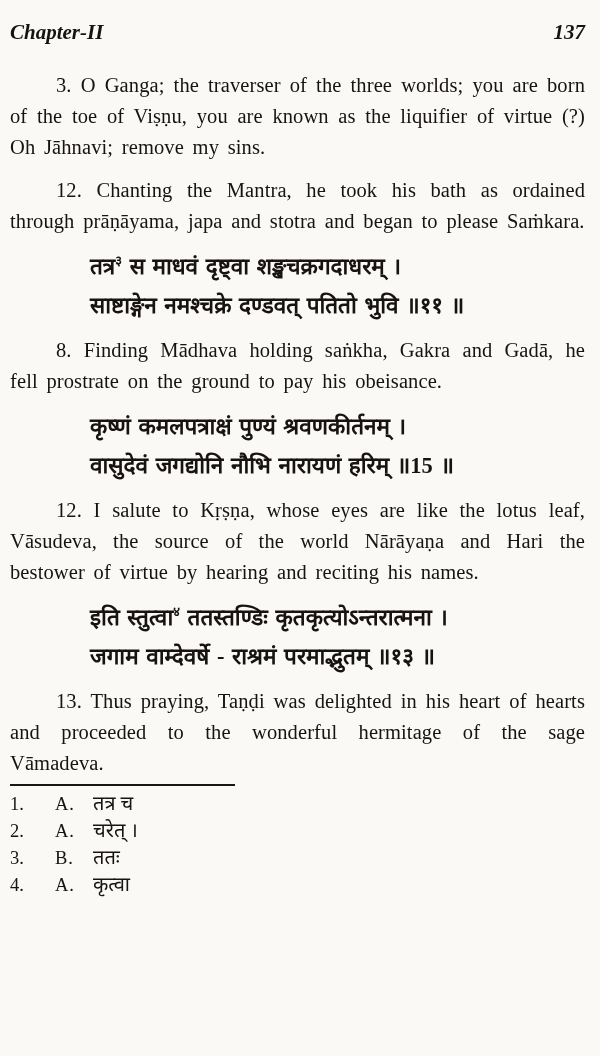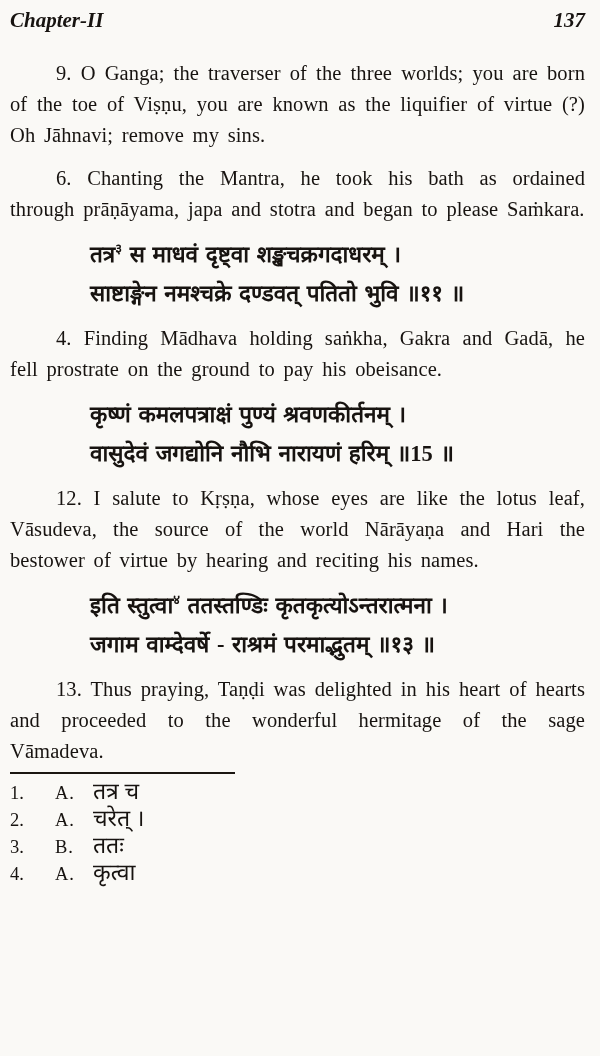--- a/index.html
+++ b/index.html
@@ -6,21 +6,21 @@
   body {
     width: 600px; height: 1056px;
     background: #faf9f6;
     font-family: "Liberation Serif", "DejaVu Serif", serif;
     color: #171310;
     overflow: hidden;
   }
   .page {
     box-sizing: border-box;
     width: 600px; height: 1056px;
-    padding: 6px 15px 0 10px;
+    padding: 18px 15px 0 10px;
     position: relative;
   }
   .page-header {
     display: flex;
     justify-content: space-between;
     align-items: baseline;
     font-style: italic;
     font-size: 21px;
     font-weight: 600;
     padding-top: 2px;
@@ -64,45 +64,45 @@
   }
   .footnotes { font-size: 18.5px; }
   .fn-row {
     display: flex;
     align-items: baseline;
     line-height: 27px;
     height: 27px;
   }
   .fn-num { width: 45px; flex: 0 0 45px; }
   .fn-ms  { width: 38px; flex: 0 0 38px; letter-spacing: 1px; }
-  .fn-text { font-size: 23px; }
+  .fn-text { font-size: 20px; }
 </style>
 </head>
 <body>
 
 <div class="page">
 
   <div class="page-header">
     <span>Chapter-II</span>
     <span>137</span>
   </div>
 
-  <p class="para lines4 p9">9. O Ganga; the traverser of the three worlds; you are born of the toe of Viṣṇu, you are known as the liquifier of virtue (?) Oh Jāhnavi; remove my sins.</p>
+  <p class="para lines4 p9">3. O Ganga; the traverser of the three worlds; you are born of the toe of Viṣṇu, you are known as the liquifier of virtue (?) Oh Jāhnavi; remove my sins.</p>
 
   <div class="verse">
   </div>
 
-  <p class="para p10">6. Chanting the Mantra, he took his bath as ordained through prāṇāyama, japa and stotra and began to please Saṁkara.</p>
+  <p class="para p10">12. Chanting the Mantra, he took his bath as ordained through prāṇāyama, japa and stotra and began to please Saṁkara.</p>
 
   <div class="verse">
     <div class="verse-line"><span>तत्र</span><sup>३</sup><span> स माधवं दृष्ट्वा शङ्खचक्रगदाधरम् ।</span></div>
     <div class="verse-line"><span>साष्टाङ्गेन नमश्चक्रे दण्डवत् पतितो भुवि ॥११ ॥</span></div>
   </div>
 
-  <p class="para p11">4. Finding Mādhava holding saṅkha, Gakra and Gadā, he fell prostrate on the ground to pay his obeisance.</p>
+  <p class="para p11">8. Finding Mādhava holding saṅkha, Gakra and Gadā, he fell prostrate on the ground to pay his obeisance.</p>
 
   <div class="verse">
     <div class="verse-line"><span>कृष्णं कमलपत्राक्षं पुण्यं श्रवणकीर्तनम् ।</span></div>
     <div class="verse-line"><span>वासुदेवं जगद्योनि नौभि नारायणं हरिम् ॥15 ॥</span></div>
   </div>
 
   <p class="para lines4 p12">12. I salute to Kṛṣṇa, whose eyes are like the lotus leaf, Vāsudeva, the source of the world Nārāyaṇa and Hari the bestower of virtue by hearing and reciting his names.</p>
 
   <div class="verse">
     <div class="verse-line"><span>इति स्तुत्वा</span><sup>४</sup><span> ततस्तण्डिः कृतकृत्योऽन्तरात्मना ।</span></div>

